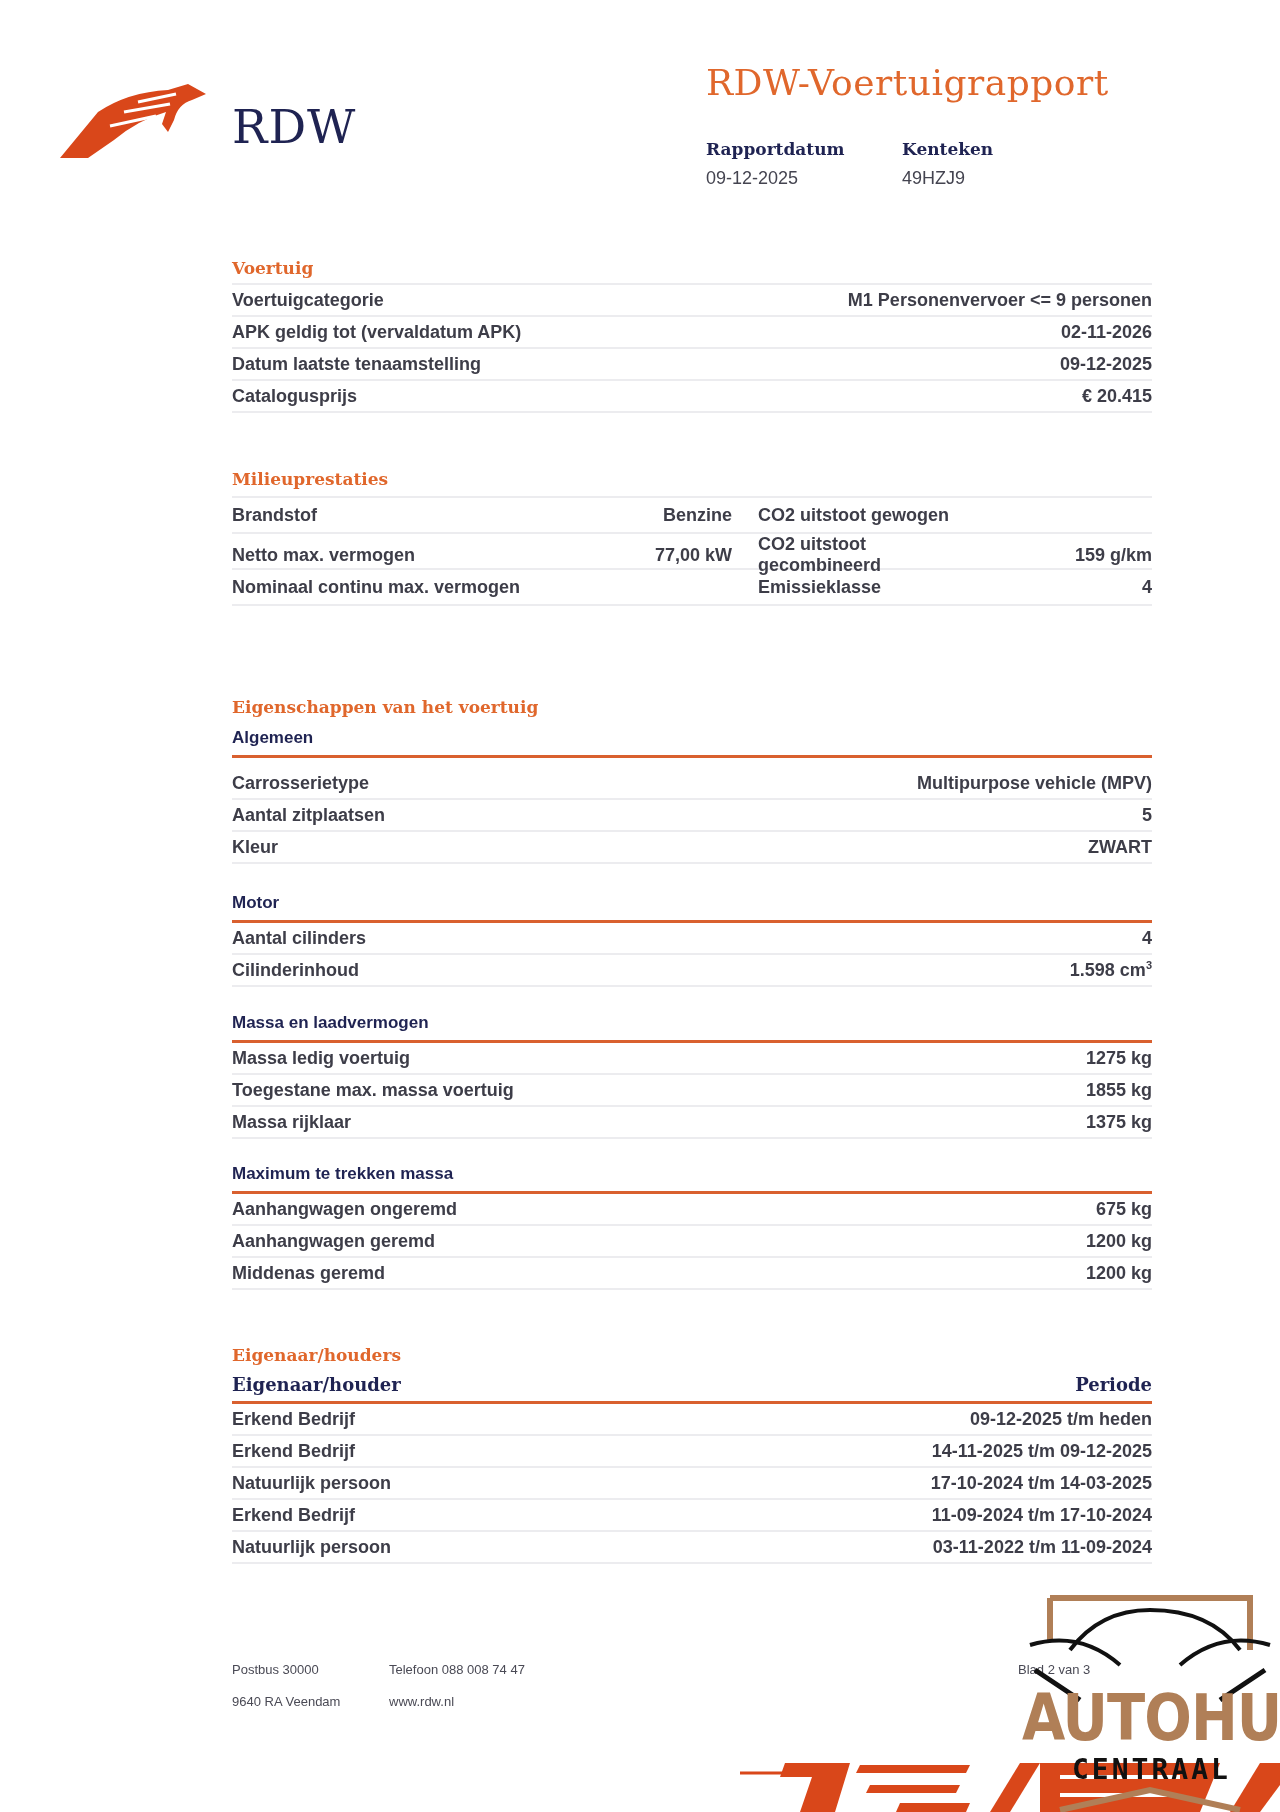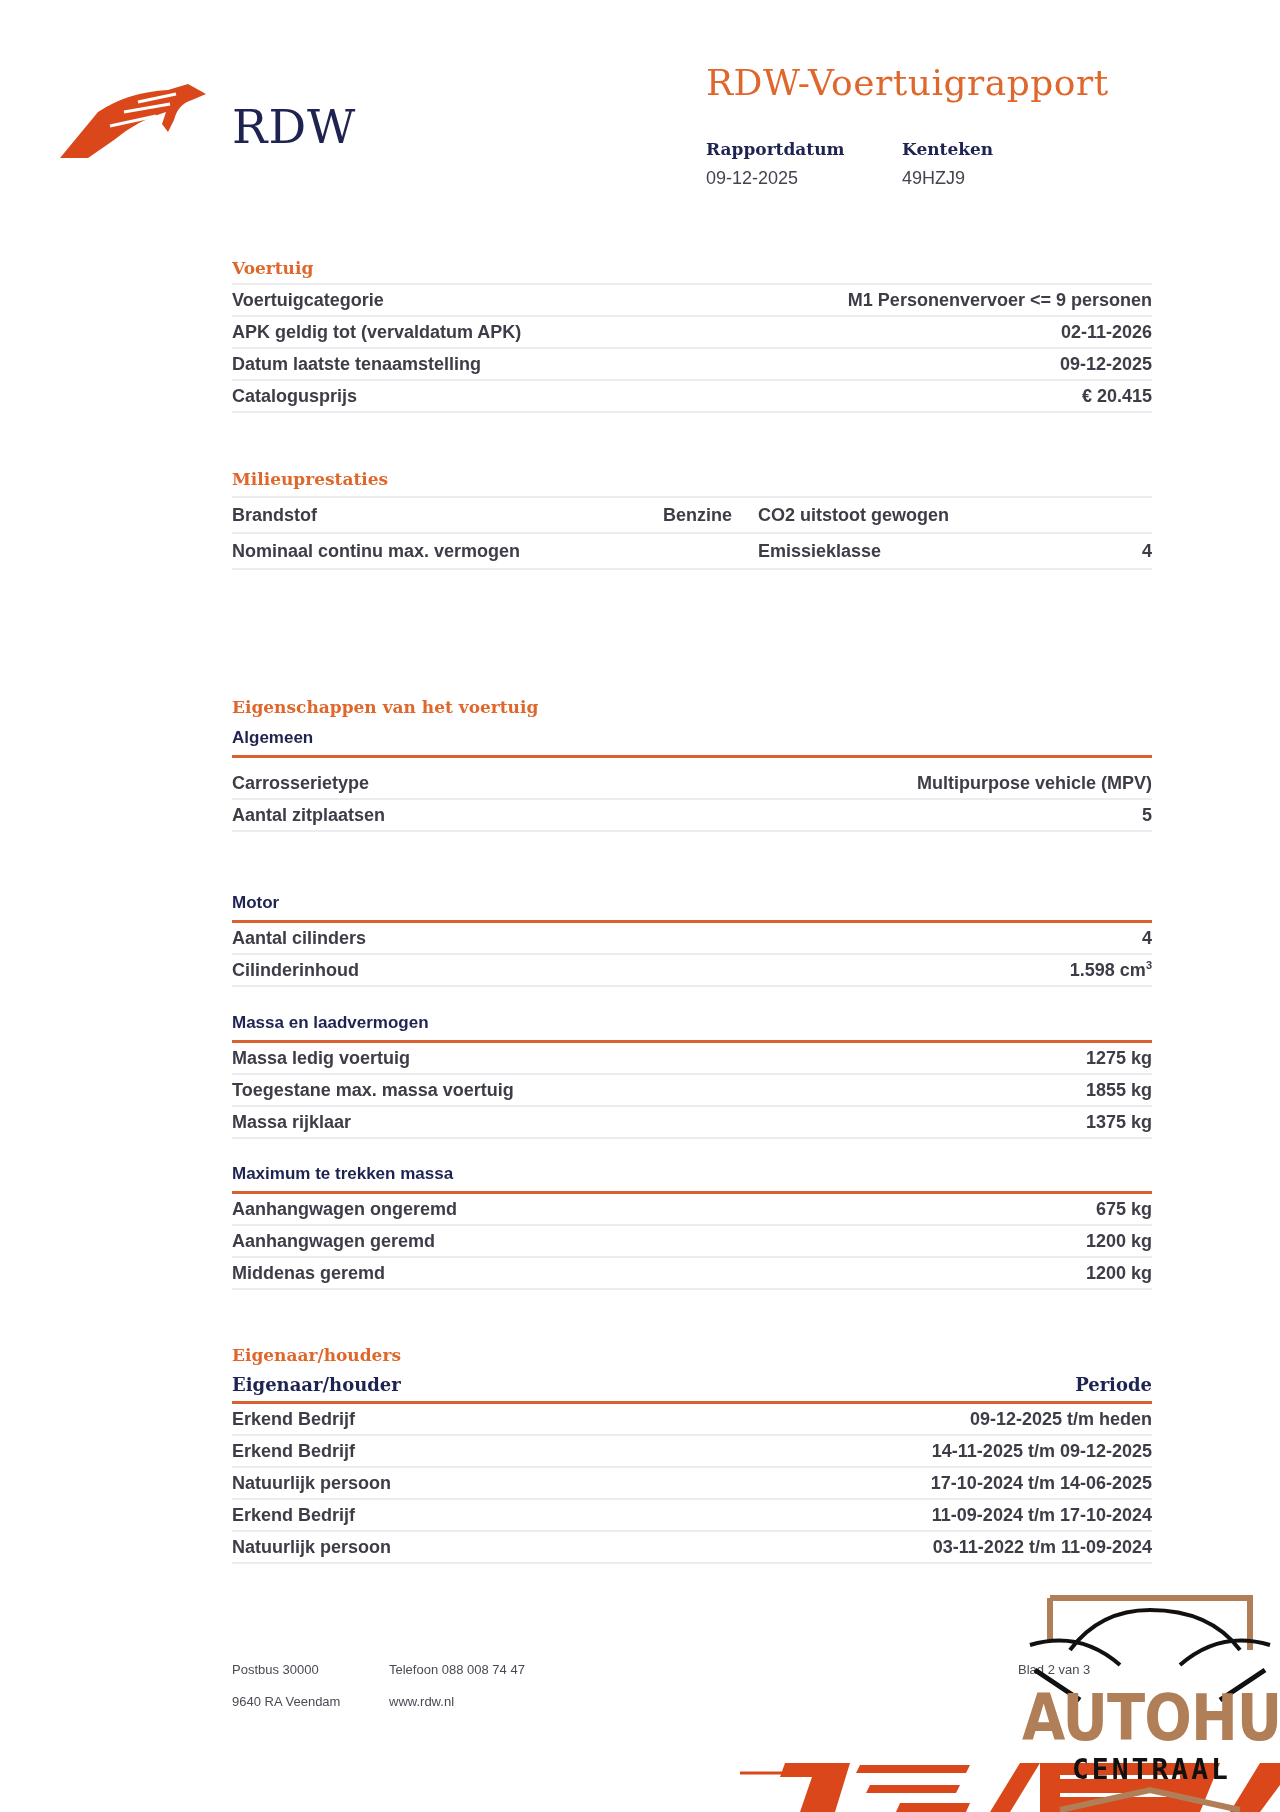--- a/index.html
+++ b/index.html
@@ -72,40 +72,51 @@
 <div class="section-title serif" style="top:469px;">Milieuprestaties</div>
 <div class="table grid4" style="top:496px;">
   <div class="row top-border">
     <span>Brandstof</span>
     <span>Benzine</span>
     <span></span>
     <span>CO2 uitstoot gewogen</span>
     <span></span>
   </div>
   <div class="row">
+    <span>Netto max. vermogen</span>
+    <span>77,00 kW</span>
+    <span></span>
+    <span>CO2 uitstoot gecombineerd</span>
+    <span>159 g/km</span>
+  </div>
+  <div class="row">
     <span>Nominaal continu max. vermogen</span>
     <span></span>
     <span></span>
     <span>Emissieklasse</span>
     <span>4</span>
   </div>
 </div>
 
 <div class="section-title serif" style="top:697px;">Eigenschappen van het voertuig</div>
 
 <div class="sub-title" style="top:728px;">Algemeen</div>
 <div class="orange-rule" style="top:755px;"></div>
 <div class="table" style="top:768px;">
   <div class="row">
     <span>Carrosserietype</span>
     <span>Multipurpose vehicle (MPV)</span>
   </div>
   <div class="row">
     <span>Aantal zitplaatsen</span>
     <span>5</span>
+  </div>
+  <div class="row">
+    <span>Kleur</span>
+    <span>ZWART</span>
   </div>
 </div>
 
 <div class="sub-title" style="top:893px;">Motor</div>
 <div class="orange-rule" style="top:920px;"></div>
 <div class="table" style="top:923px;">
   <div class="row">
     <span>Aantal cilinders</span>
     <span>4</span>
   </div>
@@ -159,21 +170,21 @@
   <div class="row">
     <span>Erkend Bedrijf</span>
     <span>09-12-2025 t/m heden</span>
   </div>
   <div class="row">
     <span>Erkend Bedrijf</span>
     <span>14-11-2025 t/m 09-12-2025</span>
   </div>
   <div class="row">
     <span>Natuurlijk persoon</span>
-    <span>17-10-2024 t/m 14-06-2025</span>
+    <span>17-10-2024 t/m 14-03-2025</span>
   </div>
   <div class="row">
     <span>Erkend Bedrijf</span>
     <span>11-09-2024 t/m 17-10-2024</span>
   </div>
   <div class="row">
     <span>Natuurlijk persoon</span>
     <span>03-11-2022 t/m 11-09-2024</span>
   </div>
 </div>

